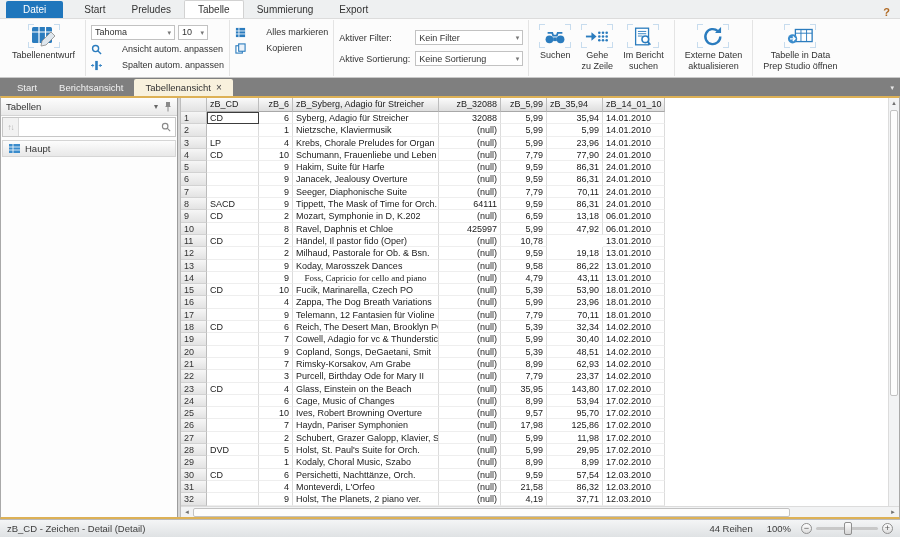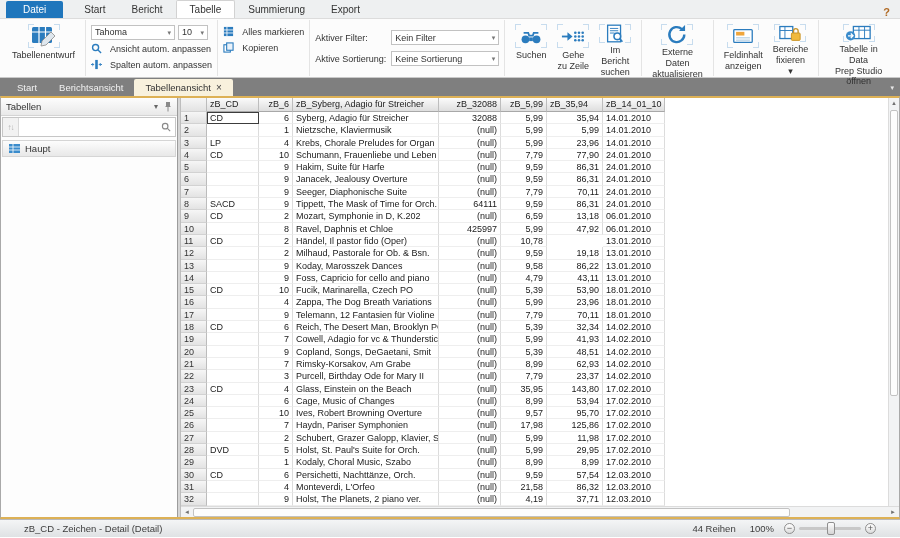--- a/index.html
+++ b/index.html
@@ -21,21 +21,21 @@
   .bigbtn .lbl { white-space:pre-line; line-height:1.2; }
   .iconwrap { position:relative; min-width:32px; height:24px; display:flex; align-items:center; justify-content:center; }
   .corners { background-image:
       linear-gradient(#c7dcee,#c7dcee),linear-gradient(#c7dcee,#c7dcee),
       linear-gradient(#c7dcee,#c7dcee),linear-gradient(#c7dcee,#c7dcee),
       linear-gradient(#c7dcee,#c7dcee),linear-gradient(#c7dcee,#c7dcee),
       linear-gradient(#c7dcee,#c7dcee),linear-gradient(#c7dcee,#c7dcee);
     background-position:left top,left top,right top,right top,left bottom,left bottom,right bottom,right bottom;
     background-size:6px 1px,1px 6px,6px 1px,1px 6px,6px 1px,1px 6px,6px 1px,1px 6px;
     background-repeat:no-repeat; }
-  .smallitem { display:flex; align-items:flex-start; gap:8px; font-size:9px; color:#333; line-height:13px; white-space:nowrap; }
+  .smallitem { display:flex; align-items:center; gap:20px; font-size:9px; color:#333; line-height:13px; white-space:nowrap; }
   .combo { border:1px solid #c2c2c2; background:#fff; font-size:9px; color:#333; display:flex; align-items:center; padding:1px 3px; height:15px; }
   .combo .arrow { margin-left:auto; color:#777; font-size:7px; line-height:7px; padding-left:4px; }
   .fontrow { display:flex; gap:3px; }
   .combo.fontname { width:84px; } .combo.fontsize { width:30px; }
   .filtergrid { display:grid; grid-template-columns:76px 108px; grid-row-gap:6px; align-items:center; font-size:9px; color:#333; }
   .filtergrid .combo { width:108px; }
 
   
   .doctabs { height:18px; background:#7f7f7f; display:flex; align-items:flex-end; padding-left:6px; }
   .dtab { font-size:9.5px; color:#f2f2f2; padding:3px 11px 3px; }
@@ -69,38 +69,38 @@
   
   .vscroll { position:absolute; top:0; right:0; width:11px; bottom:11px; background:#f2f3f4; border-left:1px solid #dcdcdc; }
   .vscroll .vbtn { height:11px; font-size:6px; color:#707070; text-align:center; line-height:11px; background:#f2f3f4; }
   .vscroll .vthumb { position:absolute; top:12px; left:1px; right:1px; height:70%; background:#fdfdfd; border:1px solid #c2c2c2; border-radius:2px; }
   .hscroll { position:absolute; left:0; right:0; bottom:0; height:11px; background:#f2f3f4; border-top:1px solid #dcdcdc; display:flex; align-items:center; }
   .hscroll .hbtn { width:12px; font-size:6px; color:#707070; text-align:center; }
   .hscroll .htrack { flex:1; height:9px; position:relative; }
   .hscroll .hthumb { position:absolute; left:0; top:0; width:86%; height:9px; background:#fdfdfd; border:1px solid #c2c2c2; border-radius:2px; }
 
   
-  .statusbar { height:18px; background:linear-gradient(#f4f5f6,#dfe2e4); border-top:1px solid #b9b9b9; display:flex; align-items:center; font-size:9.5px; color:#3c3c3c; padding:0 24px; }
+  .statusbar { height:18px; background:linear-gradient(#f4f5f6,#dfe2e4); border-top:1px solid #b9b9b9; display:flex; align-items:center; font-size:9.5px; color:#3c3c3c; padding:0 7px; }
   .sb-right { margin-left:auto; display:flex; align-items:center; }
   .sb-right .seg { margin-left:14px; }
   .slider { display:flex; align-items:center; width:92px; margin-left:10px; }
   .scircle { width:11px; height:11px; border-radius:50%; border:1px solid #8f8f8f; background:linear-gradient(#fff,#dcdcdc); color:#555; font-size:9px; line-height:9px; text-align:center; flex:none; }
   .strack { flex:1; height:3px; background:#c8c8c8; border-radius:2px; margin:0 4px; position:relative; }
   .sthumb { position:absolute; left:45%; top:-5px; width:8px; height:13px; background:linear-gradient(#fdfdfd,#d5d5d5); border:1px solid #8f8f8f; border-radius:2px; }
 
   svg { display:block; }
 </style>
 </head>
 <body>
 
 <div class="ribbon-tabs">
   <div class="tabs-holder">
       <div class="rtab primary">Datei</div>
       <div class="rtab">Start</div>
-      <div class="rtab">Bericht</div>
+      <div class="rtab">Preludes</div>
       <div class="rtab active">Tabelle</div>
       <div class="rtab">Summierung</div>
       <div class="rtab">Export</div>
     </div>
   <div class="help">?</div>
 </div>
 
 <div class="ribbon">
 
   <div class="rgroup">
@@ -236,45 +236,20 @@
         <svg width="22" height="21" viewBox="0 0 24 23">
             <path d="M20 11.5a8.2 8.2 0 1 1-2.7-6" fill="none" stroke="#2b7cbe" stroke-width="2.6"></path>
             <path d="M20.8 1.2v6.6h-6.6z" fill="#2b7cbe"></path>
           </svg>
       </span>
       <span class="lbl">Externe Daten
 aktualisieren</span>
     </div>
   </div>
 
-  <div class="rgroup">
-    <div class="bigbtn">
-      <span class="iconwrap corners">
-        <svg width="24" height="18" viewBox="0 0 26 18">
-            <rect x="3" y="2" width="20" height="14" rx="1" fill="#fff" stroke="#2b7cbe" stroke-width="1.4"></rect>
-            <rect x="5.5" y="4.5" width="9" height="4" fill="#f0a63c"></rect>
-            <path d="M5.5 11h15M5.5 13.5h15" stroke="#9fc2dd" stroke-width="1"></path>
-          </svg>
-      </span>
-      <span class="lbl">Feldinhalt
-anzeigen</span>
-    </div>
-    <div class="bigbtn">
-      <span class="iconwrap corners">
-        <svg width="24" height="18" viewBox="0 0 26 18">
-            <rect x="2" y="2" width="14" height="13" fill="#fff" stroke="#2b7cbe" stroke-width="1.4"></rect>
-            <path d="M2 6.3h14M7.5 2v13" stroke="#2b7cbe" stroke-width="1"></path>
-            <rect x="14.5" y="9" width="9.5" height="8" rx="1" fill="#f0b93c" stroke="#c89225"></rect>
-            <path d="M16.8 9V6.8a2.5 2.5 0 0 1 5 0V9" fill="none" stroke="#c89225" stroke-width="1.5"></path>
-          </svg>
-      </span>
-      <span class="lbl">Bereiche
-fixieren ▾</span>
-    </div>
-  </div>
 
   <div class="rgroup" style="border-right:none;">
     <div class="bigbtn">
       <span class="iconwrap corners">
         <svg width="27" height="18" viewBox="0 0 29 18">
             <rect x="9" y="2" width="18" height="13" fill="#fff" stroke="#2b7cbe" stroke-width="1.4"></rect>
             <path d="M9 6h18M15 2v13M21 2v13" stroke="#2b7cbe" stroke-width="1"></path>
             <circle cx="6" cy="12" r="5" fill="#3b8ccc"></circle>
             <path d="M3.2 12h5M6.2 9.6L8.7 12l-2.5 2.4" stroke="#fff" stroke-width="1.3" fill="none"></path>
           </svg>
@@ -475,21 +450,21 @@
           <div class="tcell" style="width: 146px; text-align: left;">Koday, Marosszek Dances</div>
           <div class="tcell" style="width: 62px; text-align: right;">(null)</div>
           <div class="tcell" style="width: 46px; text-align: right;">9,58</div>
           <div class="tcell" style="width: 56px; text-align: right;">86,22</div>
           <div class="tcell" style="width: 62px; text-align: left;">13.01.2010</div>
         </div>
         <div class="trow">
           <div class="tcell rownum">14</div>
           <div class="tcell" style="width: 52px; text-align: left;"></div>
           <div class="tcell" style="width: 34px; text-align: right;">9</div>
-          <div class="tcell" style="width: 146px; text-align: left;">Foss, Capricio for cello and piano</div>
+          <div class="tcell" style="width: 146px; text-align: center; font-family: Liberation Serif, serif;">Foss, Capricio for cello and piano</div>
           <div class="tcell" style="width: 62px; text-align: right;">(null)</div>
           <div class="tcell" style="width: 46px; text-align: right;">4,79</div>
           <div class="tcell" style="width: 56px; text-align: right;">43,11</div>
           <div class="tcell" style="width: 62px; text-align: left;">13.01.2010</div>
         </div>
         <div class="trow">
           <div class="tcell rownum">15</div>
           <div class="tcell" style="width: 52px; text-align: left;">CD</div>
           <div class="tcell" style="width: 34px; text-align: right;">10</div>
           <div class="tcell" style="width: 146px; text-align: left;">Fucik, Marinarella, Czech PO</div>
@@ -528,21 +503,21 @@
           <div class="tcell" style="width: 56px; text-align: right;">32,34</div>
           <div class="tcell" style="width: 62px; text-align: left;">14.02.2010</div>
         </div>
         <div class="trow">
           <div class="tcell rownum">19</div>
           <div class="tcell" style="width: 52px; text-align: left;"></div>
           <div class="tcell" style="width: 34px; text-align: right;">7</div>
           <div class="tcell" style="width: 146px; text-align: left;">Cowell, Adagio for vc &amp; Thunderstick</div>
           <div class="tcell" style="width: 62px; text-align: right;">(null)</div>
           <div class="tcell" style="width: 46px; text-align: right;">5,99</div>
-          <div class="tcell" style="width: 56px; text-align: right;">41,93</div>
+          <div class="tcell" style="width: 56px; text-align: right;">30,40</div>
           <div class="tcell" style="width: 62px; text-align: left;">14.02.2010</div>
         </div>
         <div class="trow">
           <div class="tcell rownum">20</div>
           <div class="tcell" style="width: 52px; text-align: left;"></div>
           <div class="tcell" style="width: 34px; text-align: right;">9</div>
           <div class="tcell" style="width: 146px; text-align: left;">Copland, Songs, DeGaetani, Smit</div>
           <div class="tcell" style="width: 62px; text-align: right;">(null)</div>
           <div class="tcell" style="width: 46px; text-align: right;">5,39</div>
           <div class="tcell" style="width: 56px; text-align: right;">48,51</div>

